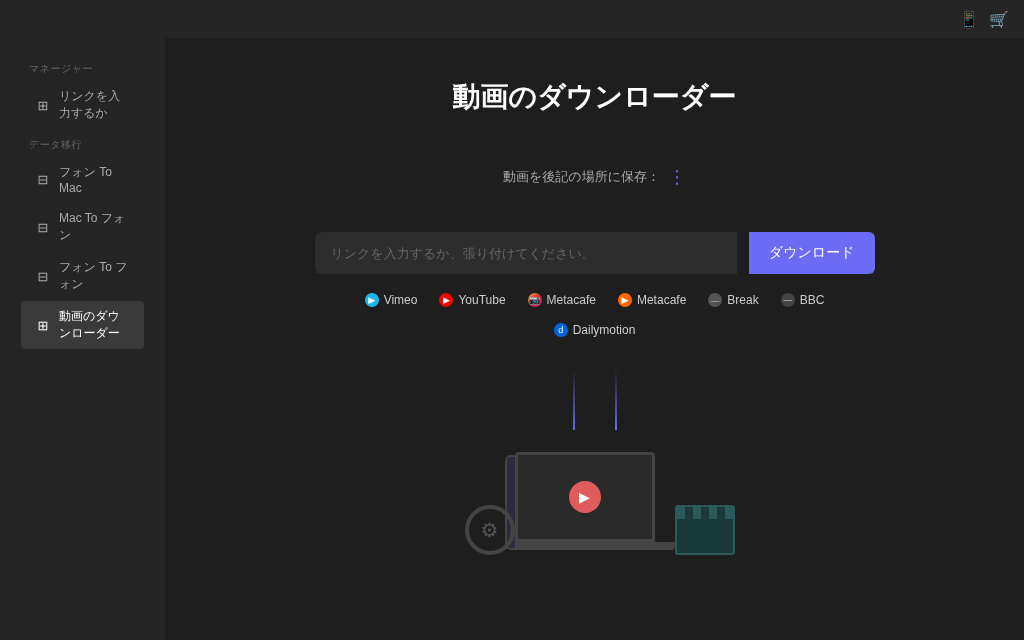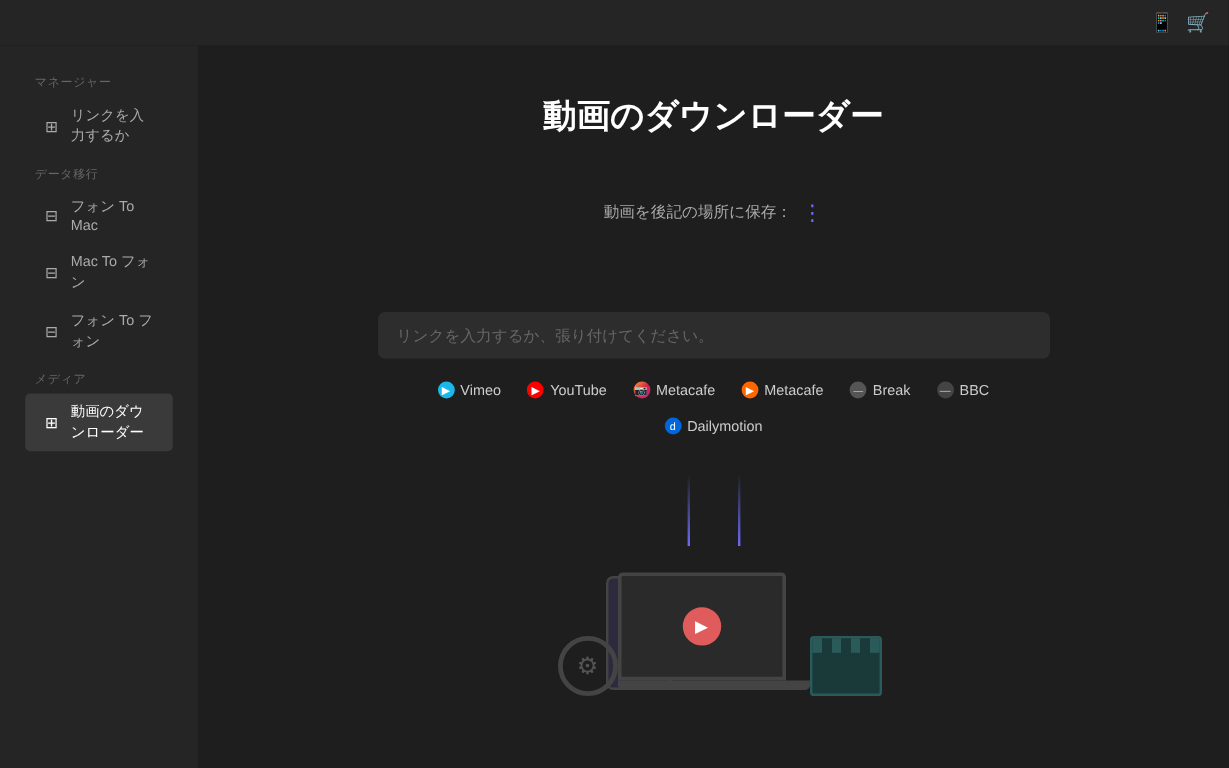--- a/index.html
+++ b/index.html
@@ -101,21 +101,21 @@
       font-weight: 600;
       margin-bottom: 50px;
     }
 
     .save-location-bar {
       display: flex;
       align-items: center;
       gap: 8px;
       color: #aaa;
       font-size: 13px;
-      margin-bottom: 72px;
+      margin-bottom: 44px;
     }
     .save-location-dots {
       color: #6b6bf5;
       font-size: 18px;
       cursor: pointer;
     }
 
     
     .url-section {
       display: flex;
@@ -333,38 +333,38 @@
     </div>
     <div class="sidebar-item">
       <div class="sidebar-icon">⊟</div>
       <span>Mac To フォン</span>
     </div>
     <div class="sidebar-item">
       <div class="sidebar-icon">⊟</div>
       <span>フォン To フォン</span>
     </div>
 
-    <div class="sidebar-section-label">メディア</div>
     <div class="sidebar-item active">
       <div class="sidebar-icon">⊞</div>
       <span>動画のダウンローダー</span>
     </div>
   </div>
 
   <div class="main-content">
     <h1 class="page-title">動画のダウンローダー</h1>
 
     <div class="save-location-bar">
       <span>動画を後記の場所に保存：</span>
       <span class="save-location-dots">⋮</span>
     </div>
 
     <div class="url-section">
       <div class="url-input-row">
         <input class="url-input" type="text" placeholder="リンクを入力するか、張り付けてください。" style="">
+        <button class="download-btn">ダウンロード</button>
       </div>
 
       <div class="service-pills">
         <div class="service-pill">
           <div class="pill-dot vimeo">▶</div>
           <span>Vimeo</span>
         </div>
         <div class="service-pill">
           <div class="pill-dot youtube">▶</div>
           <span>YouTube</span>

